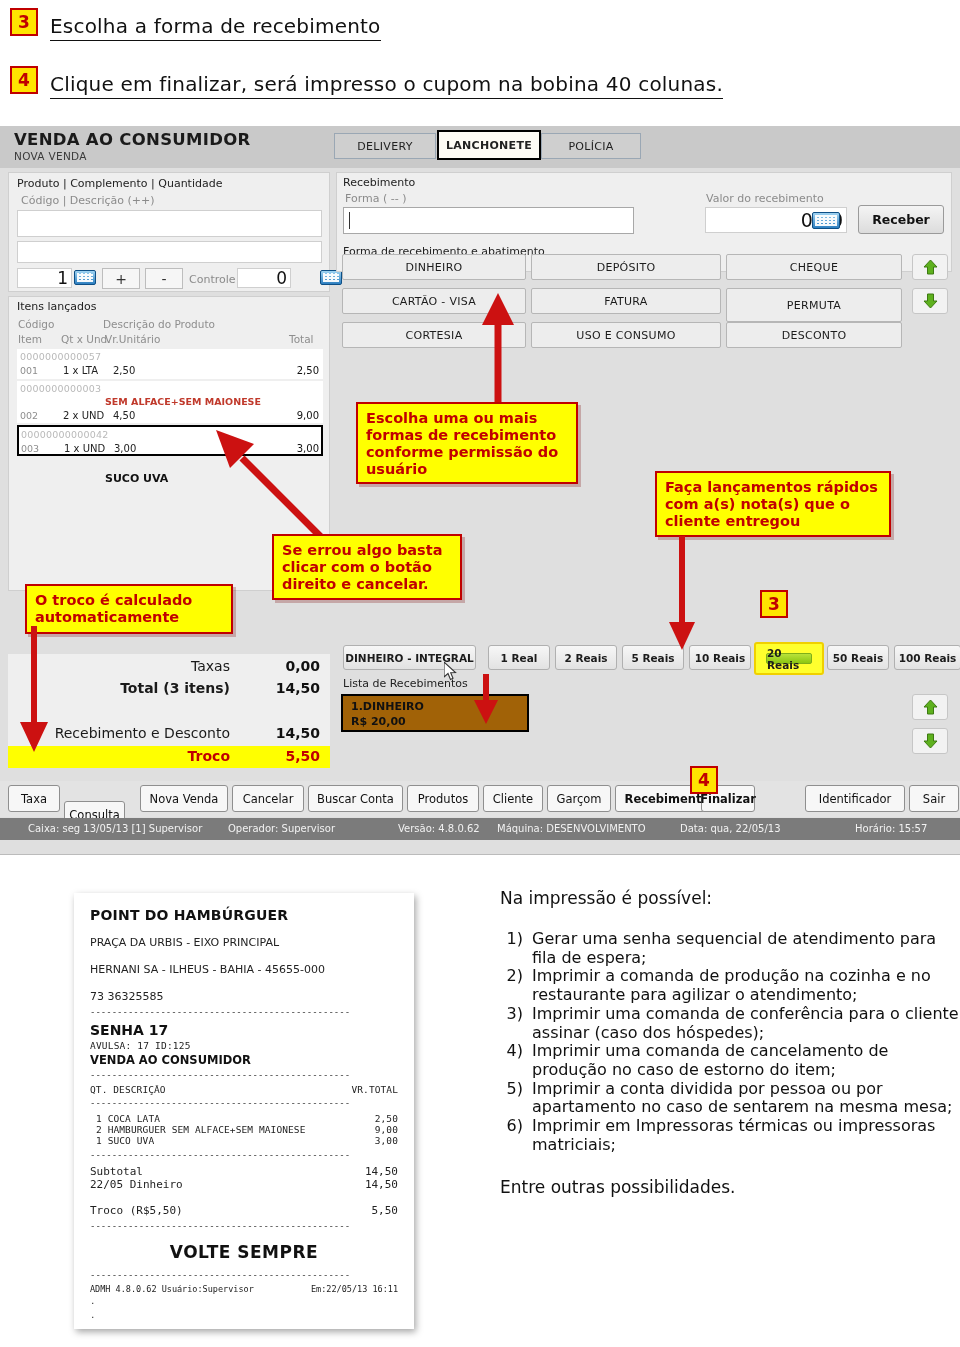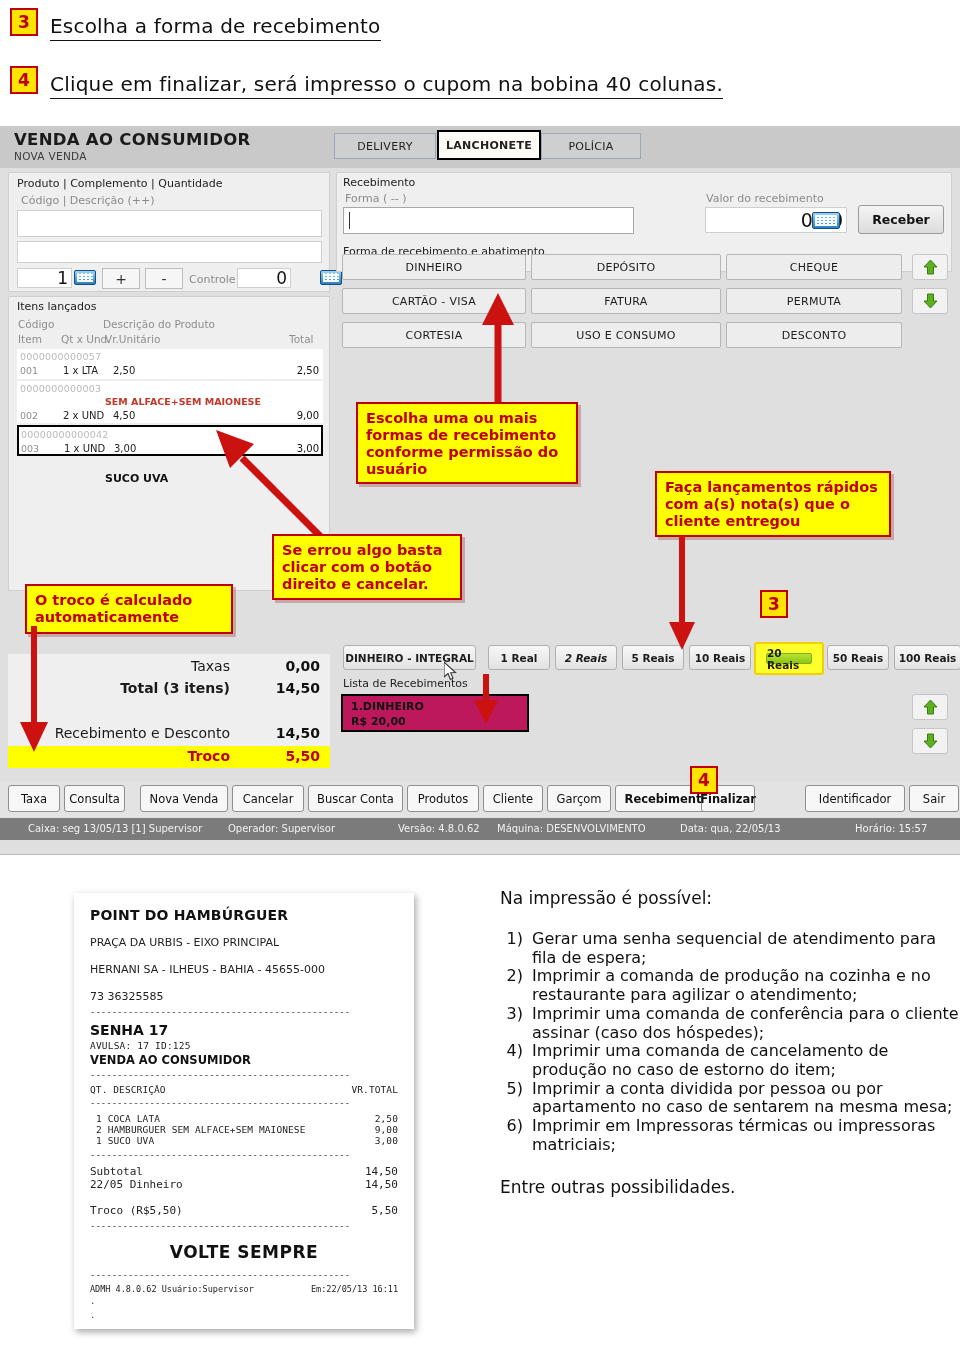--- a/index.html
+++ b/index.html
@@ -100,21 +100,21 @@
     background:linear-gradient(#f7f7f7,#e2e2e2);border:1px solid #b0b0b0;border-radius:3px;
     box-sizing:border-box;display:flex;align-items:center;justify-content:center;
     font-size:10.5px;font-weight:bold;color:#1c1c1c;
   }
   .cash.hl{background:#ffff2e;border:2px solid #f0d000;padding:10px;}
   .cash.hl>span{
     display:flex;align-items:center;justify-content:center;width:100%;height:100%;
     background:linear-gradient(#b9e23a,#8cc611);border:1px solid #7fae18;border-radius:2px;
   }
 
-  .recv-list{background:#be185d;border:2px solid #000;box-sizing:border-box;}
+  .recv-list{background:#a16207;border:2px solid #000;box-sizing:border-box;}
   .recv-line{font-size:11px;font-weight:bold;color:#111;}
 
   
   #toolbar{left:0;top:655px;width:960px;height:36px;background:#e3e3e3;}
   .tbtn{
     height:27px;background:#f7f7f7;border:1px solid #8f8f8f;border-radius:3px;
     box-sizing:border-box;display:flex;align-items:center;justify-content:center;
     font-size:11.5px;color:#111;padding:0 5px;
   }
   .tbtn.bold{font-weight:bold;}
@@ -304,21 +304,21 @@
     <div class="abs paybtn" style="left:384px;top:0;width:176px;height:26px;">
       <span>CHEQUE</span>
       </div>
 
     <div class="abs paybtn" style="left:0;top:34px;width:184px;height:26px;">
       <span>CARTÃO - VISA</span>
       </div>
     <div class="abs paybtn" style="left:189px;top:34px;width:190px;height:26px;">
       <span>FATURA</span>
       </div>
-    <div class="abs paybtn" style="left:384px;top:34px;width:176px;height:26px;">
+    <div class="abs paybtn" style="left:384px;top:34px;width:176px;height:34px;">
       <span>PERMUTA</span>
       </div>
 
     <div class="abs paybtn" style="left:0;top:68px;width:184px;height:26px;">
       <span>CORTESIA</span>
       </div>
     <div class="abs paybtn" style="left:189px;top:68px;width:190px;height:26px;">
       <span>USO E CONSUMO</span>
       </div>
     <div class="abs paybtn" style="left:384px;top:68px;width:176px;height:26px;">
@@ -337,21 +337,21 @@
     </svg>
   </div>
 
   <div class="abs" style="left:343px;top:516px;width:610px;height:32px;">
     <div class="abs cash" style="left:0;top:3px;width:133px;height:25px;">
       <span>DINHEIRO - INTEGRAL</span>
       </div>
     <div class="abs cash" style="left:145px;top:3px;width:62px;height:25px;">
       <span>1 Real</span>
       </div>
-    <div class="abs cash" style="left:212px;top:3px;width:62px;height:25px;font-style:italic;">
+    <div class="abs cash" style="left:212px;top:3px;width:62px;height:25px;">
       <span>2 Reais</span>
       </div>
     <div class="abs cash" style="left:279px;top:3px;width:62px;height:25px;">
       <span>5 Reais</span>
       </div>
     <div class="abs cash" style="left:346px;top:3px;width:62px;height:25px;">
       <span>10 Reais</span>
       </div>
     <div class="abs cash hl" style="left:411px;top:0;width:70px;height:33px;">
       <span>20 Reais</span>
@@ -382,21 +382,21 @@
   <div class="abs arrbtn" style="left:912px;top:602px;width:36px;height:26px;">
     <svg width="15" height="16" viewBox="0 0 15 16">
       <polygon points="7.5,15 14,8 10.5,8 10.5,1 4.5,1 4.5,8 1,8" fill="#5eb11e" stroke="#3d7a12" stroke-width="1"></polygon>
     </svg>
   </div>
 
   <div class="abs" id="toolbar">
     <div class="abs tbtn" style="left:8px;top:4px;width:52px;">
       <span>Taxa</span>
       </div>
-    <div class="abs tbtn" style="left:64px;top:4px;width:61px;">
+    <div class="abs tbtn" style="left:64px;top:20px;width:61px;">
       <span>Consulta</span>
       </div>
     <div class="abs tbtn" style="left:140px;top:4px;width:88px;">
       <span>Nova Venda</span>
       </div>
     <div class="abs tbtn" style="left:232px;top:4px;width:72px;">
       <span>Cancelar</span>
       </div>
     <div class="abs tbtn" style="left:308px;top:4px;width:95px;">
       <span>Buscar Conta</span>

